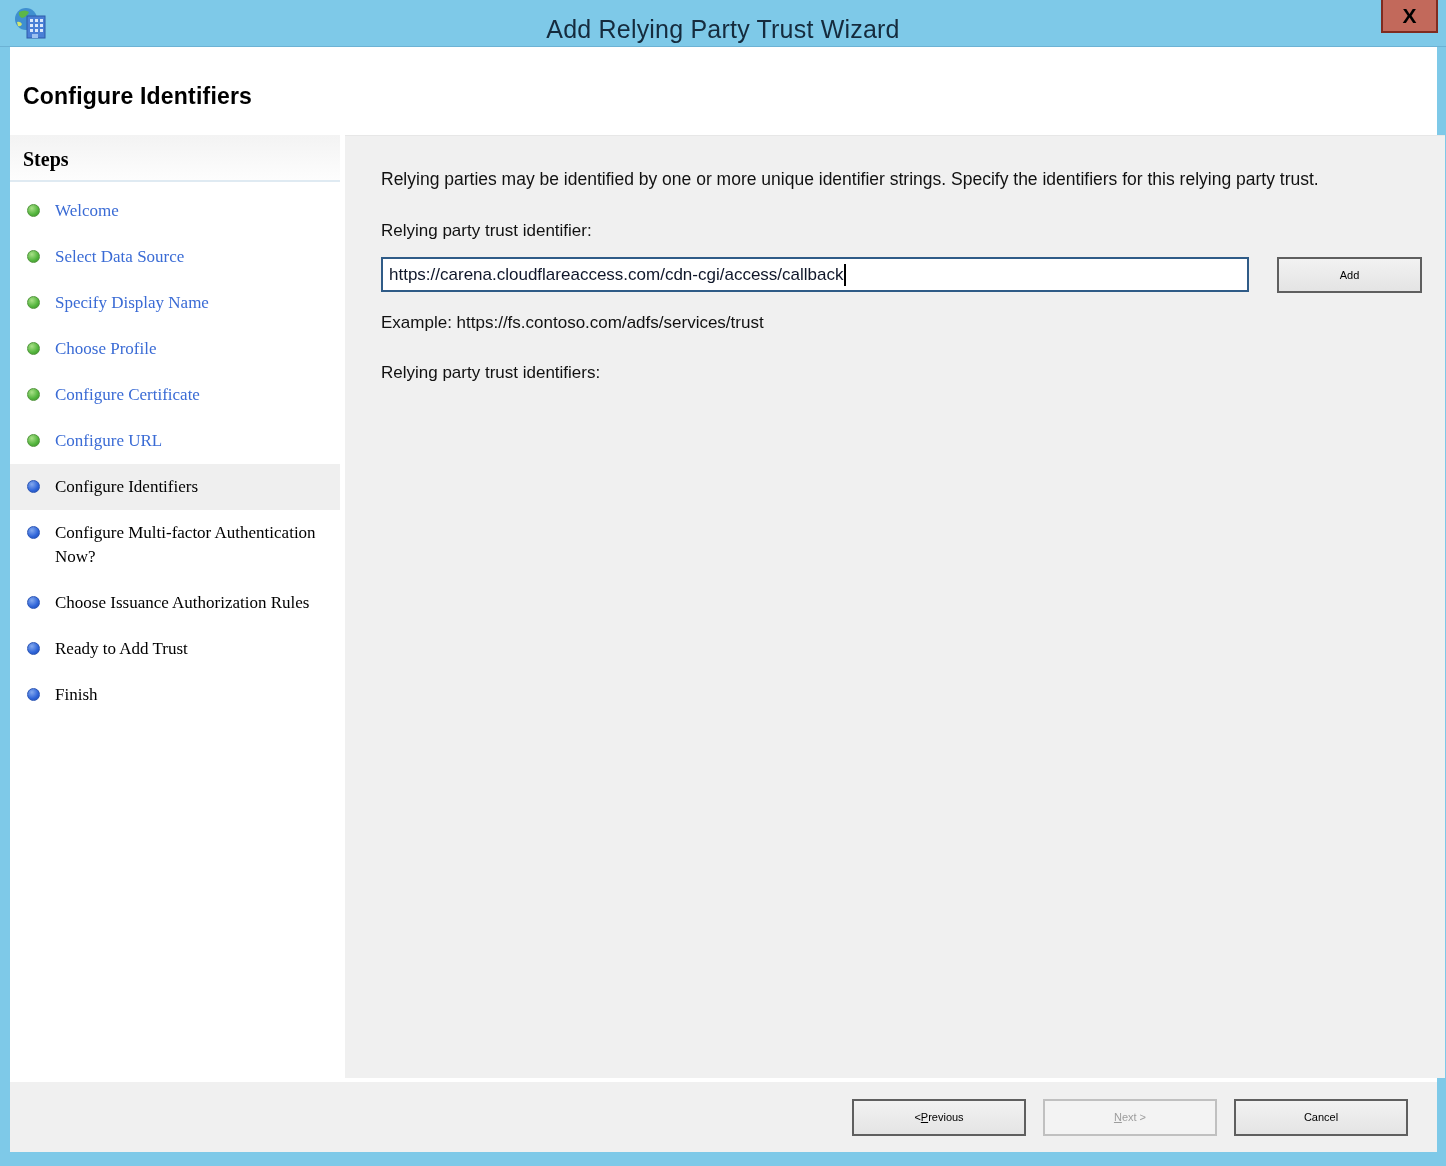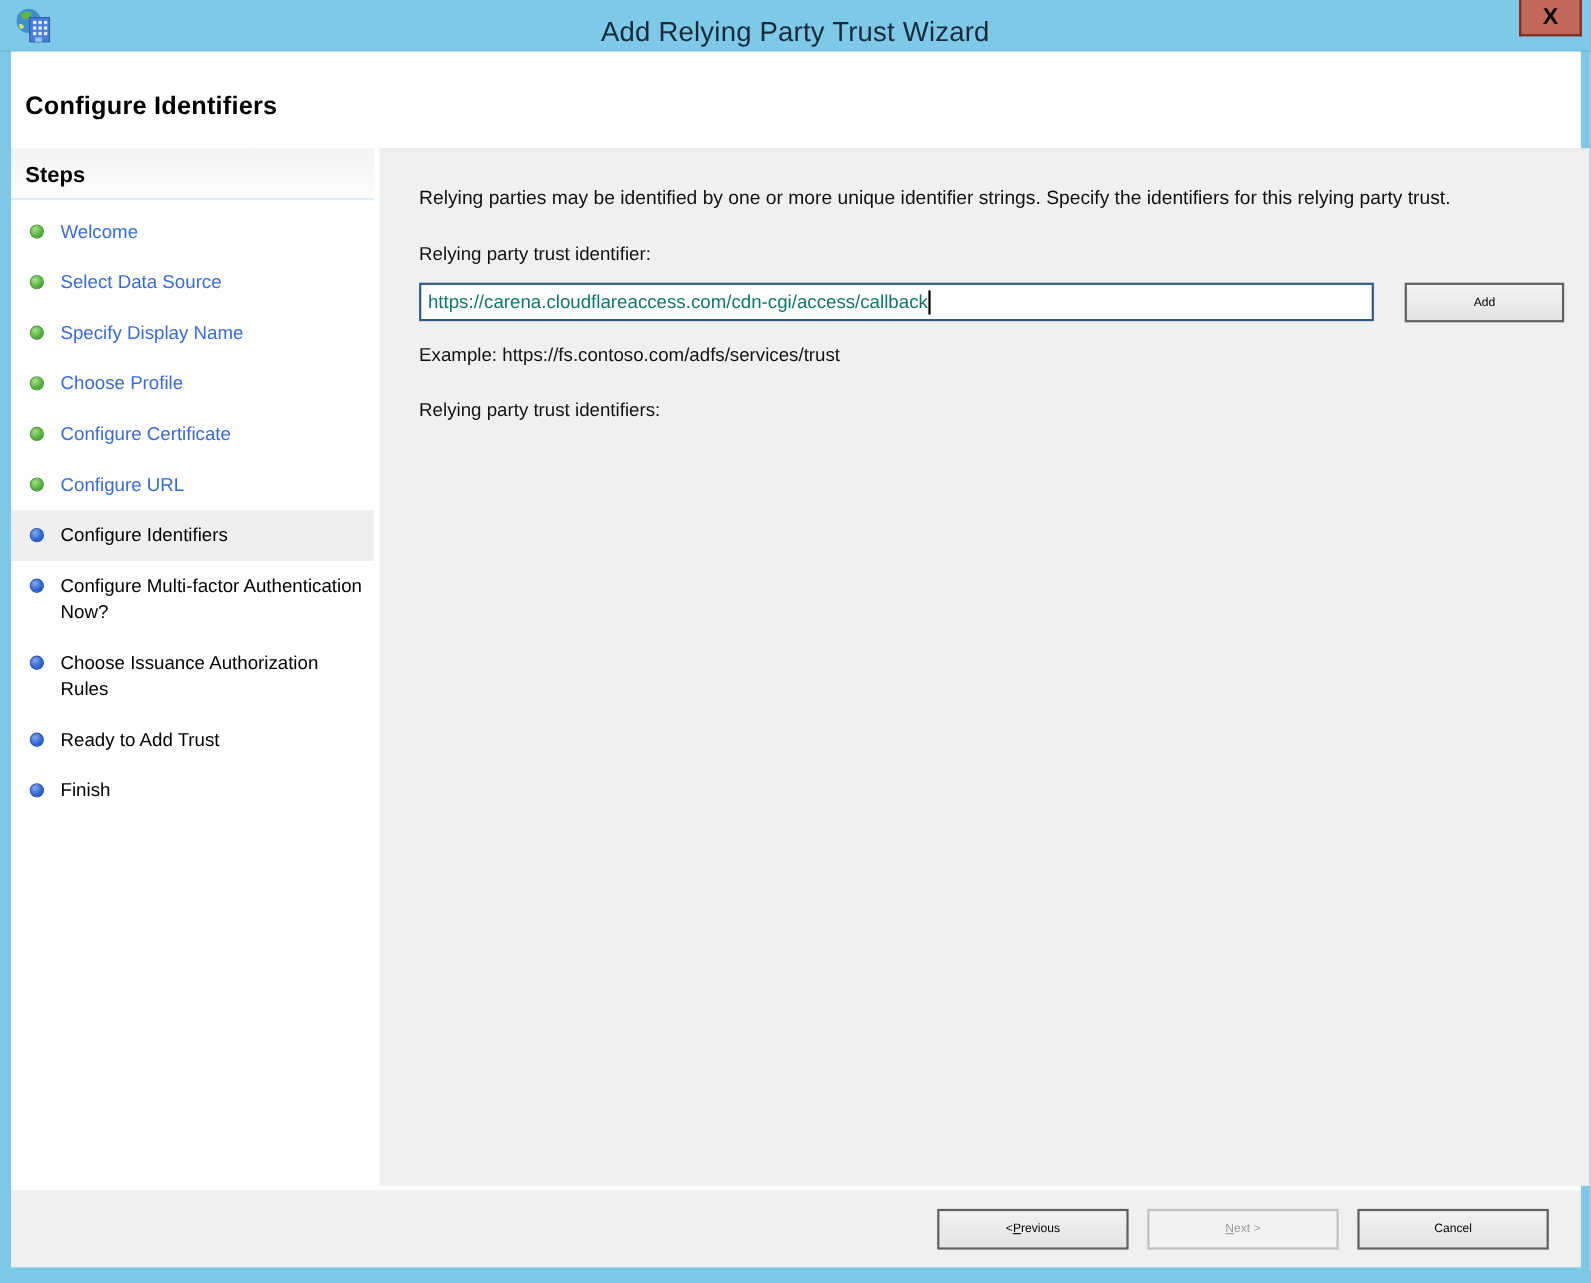--- a/index.html
+++ b/index.html
@@ -45,21 +45,21 @@
   .page-header { height: 88px; flex: 0 0 88px; background: #ffffff; }
   .page-title {
     padding: 36px 0 0 13px;
     font-size: 23px; font-weight: bold; color: #000;
     letter-spacing: 0.2px;
   }
 
   .body { flex: 1 1 auto; display: flex; min-height: 0; }
 
   
-  .sidebar { width: 330px; flex: 0 0 330px; background: #ffffff; }
+  .sidebar { width: 330px; flex: 0 0 330px; background: #ffffff; font-family: Liberation Serif, serif; }
   .steps-heading {
     font-size: 20px; font-weight: bold; color: #000;
     padding: 13px 0 9px 13px;
     background: linear-gradient(#f3f3f3, #fdfdfd);
     border-bottom: 2px solid #dfeaf2;
   }
   .steps-list { padding-top: 6px; }
   .step {
     display: flex; align-items: flex-start; gap: 15px;
     padding: 11px 8px 11px 17px;
@@ -93,21 +93,21 @@
   .description {
     font-size: 17.5px; line-height: 27px; color: #111;
     max-width: 1035px;
   }
   .field-label { margin-top: 28px; font-size: 17px; color: #111; }
   .input-row { margin-top: 16px; display: flex; align-items: flex-start; }
   .identifier-input {
     width: 868px; height: 35px;
     background: #fff;
     border: 2px solid var(--input-border, #2F5B87);
-    font-size: 17px; color: #0f766e;
+    font-size: 17px; color: #0f172a;
     display: flex; align-items: center;
     padding: 0 6px;
     white-space: nowrap; overflow: hidden;
     cursor: text;
   }
   .caret {
     display: inline-block; width: 2px; height: 22px;
     background: #000; margin-left: 1px;
   }
   .btn {

